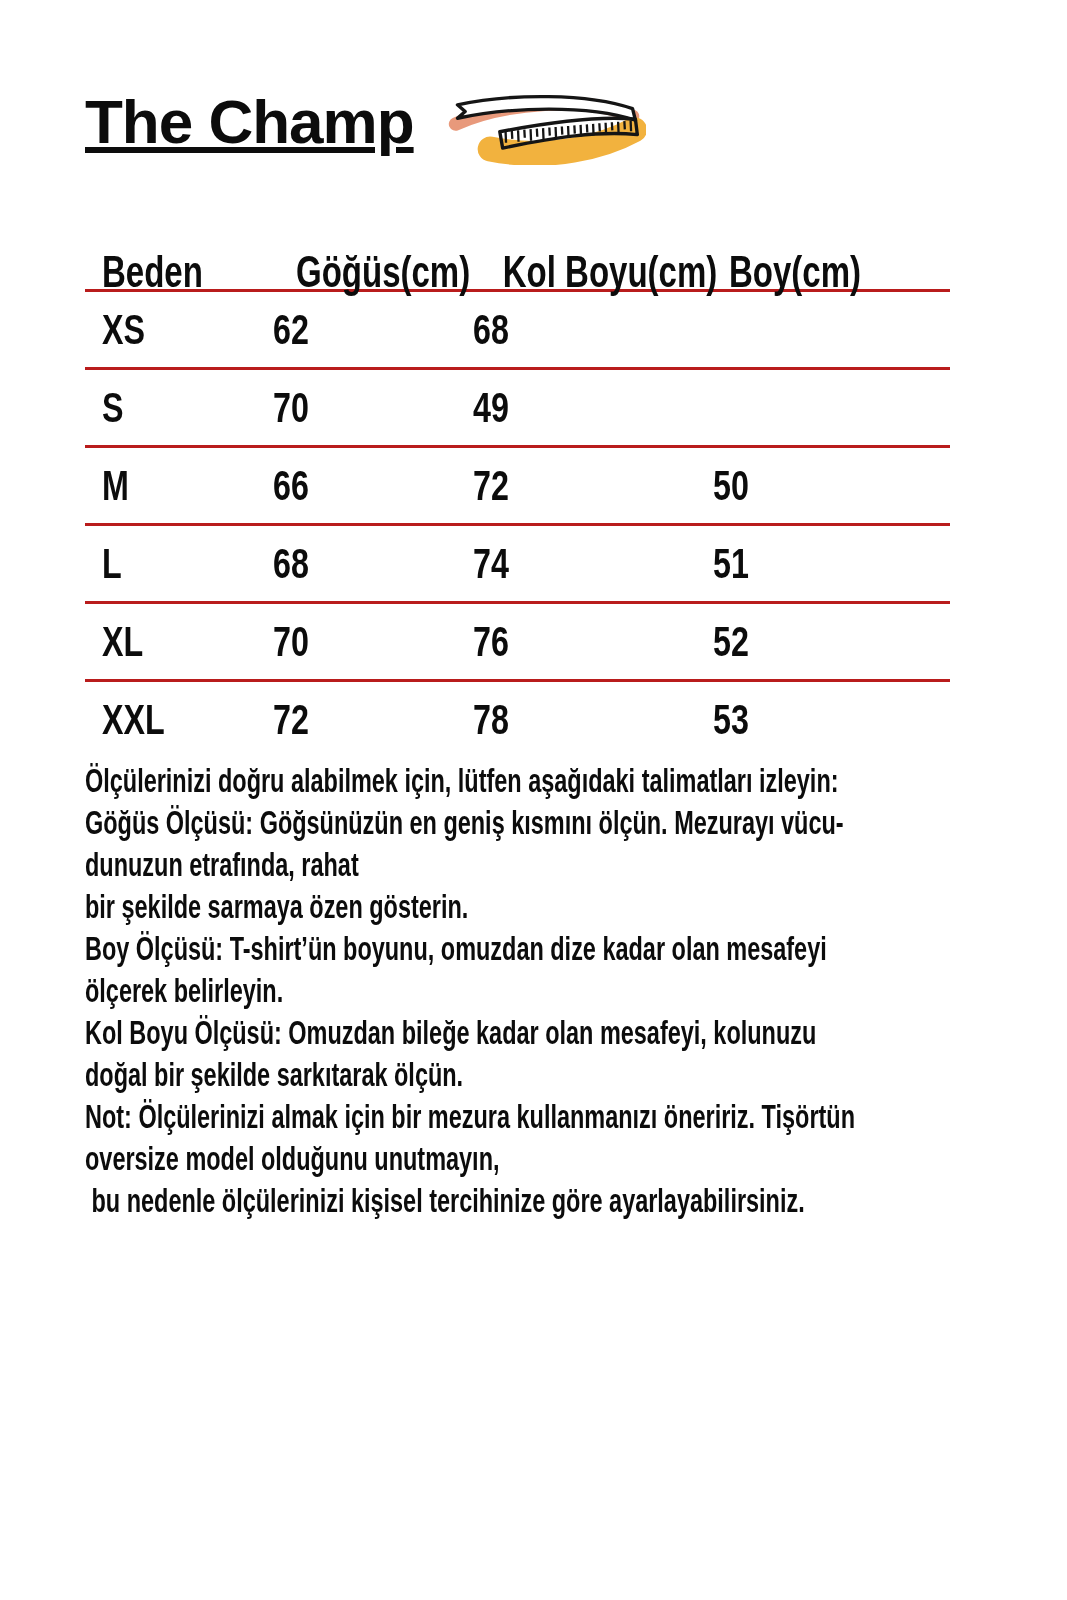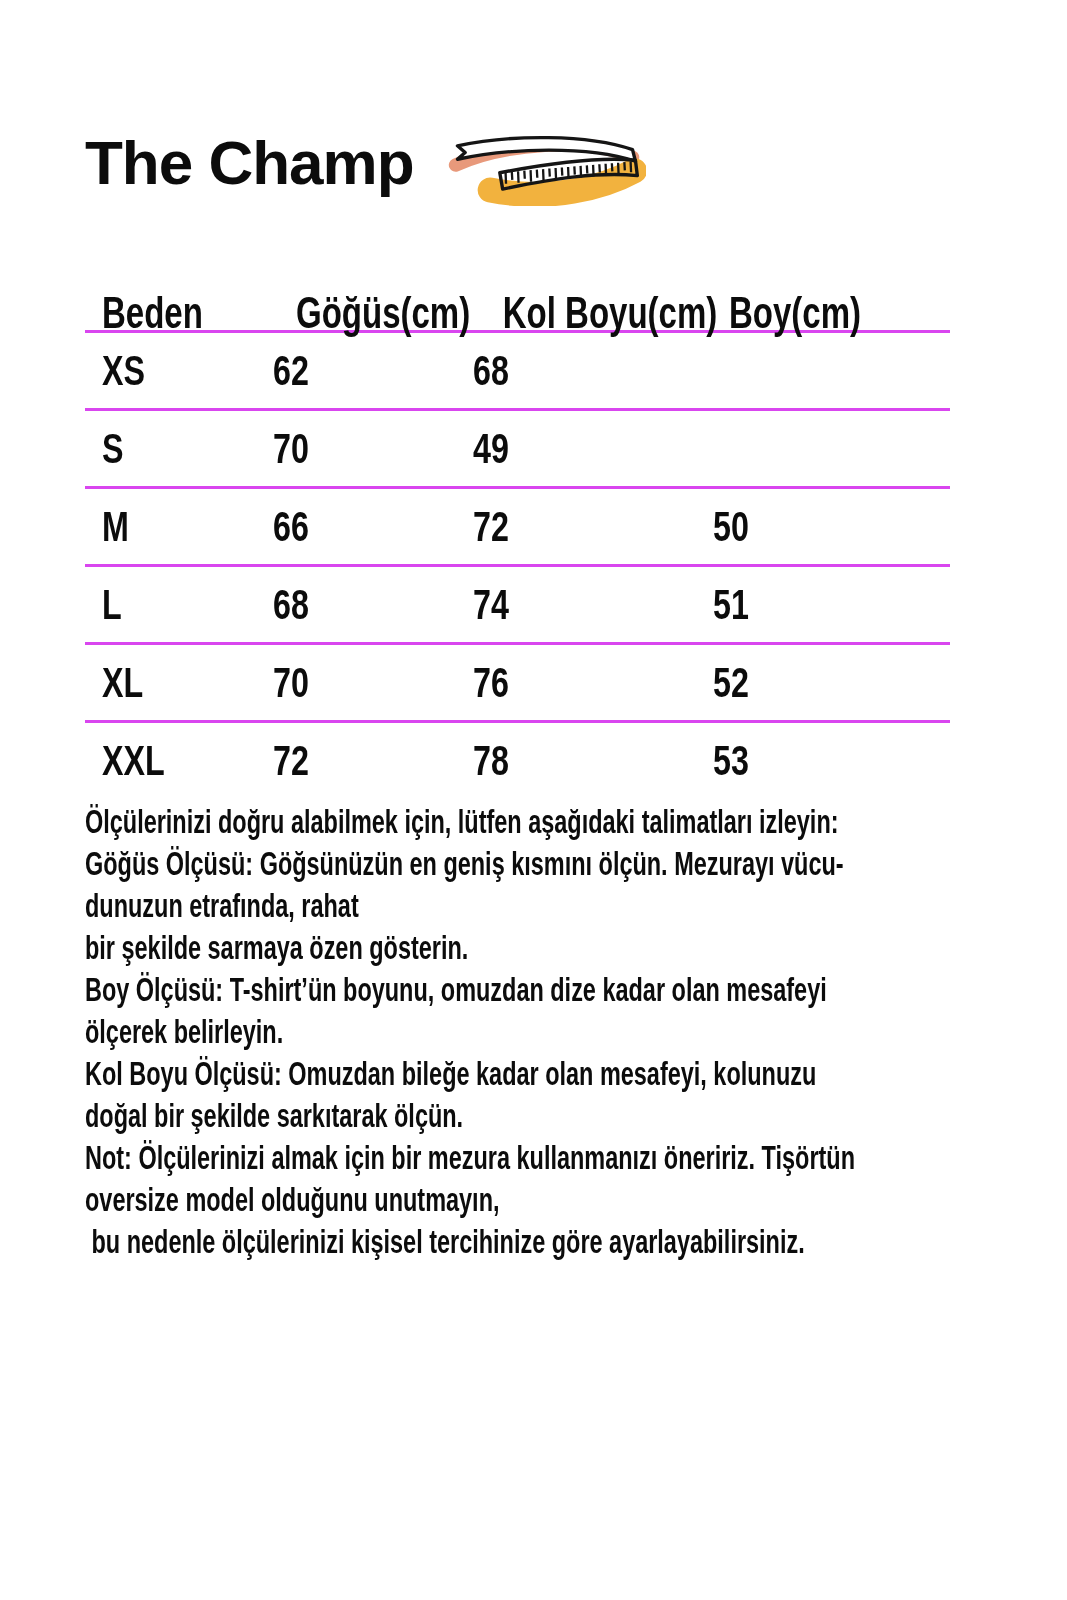--- a/index.html
+++ b/index.html
@@ -5,34 +5,34 @@
   html,body { margin:0; padding:0; }
   body {
     width:1067px; height:1600px; background:#ffffff;
     font-family:"Liberation Sans", sans-serif; color:#0c0c0c;
     overflow:hidden;
   }
   .page { position:relative; width:1067px; height:1600px; background:#fff; }
   .content { padding-left:85px; }
 
   
-  .title-block { padding-top:118px; }
+  .title-block { padding-top:77px;text-decoration:underline; }
   .title-row { display:flex; align-items:center; gap:30px; height:90px; }
   .title {
     margin:0; font-size:62px; font-weight:700; letter-spacing:-1px;
     line-height:1; white-space:nowrap;
   }
   .title.line2 { height:70px; line-height:70px; }
   .tape-svg { width:202px; height:80px; margin-top:6px; flex:0 0 auto; }
 
   
   .size-table { margin-top:80px; width:865px; }
   .trow {
     display:grid; grid-template-columns:182px 200px 240px 243px;
-    align-items:center; height:75px; border-bottom:3px solid #d946ef;
+    align-items:center; height:75px; border-bottom:3px solid #b91c1c;
   }
   .trow.thead { height:42px; align-items:start; }
   .trow:last-child { border-bottom:none; }
   .cell { text-align:left; }
   .cell.c-size { text-align:left; padding-left:17px; }
   .cx {
     display:inline-block; transform:scaleX(0.75); transform-origin:50% 50%;
     font-size:43px; font-weight:700; white-space:nowrap; letter-spacing:0;
   }
   .c-size .cx { transform-origin:0 50%; }

